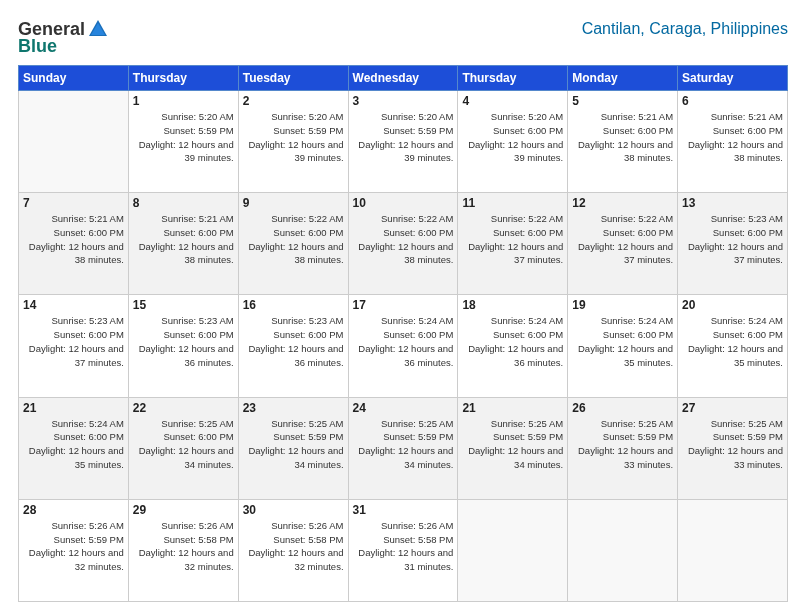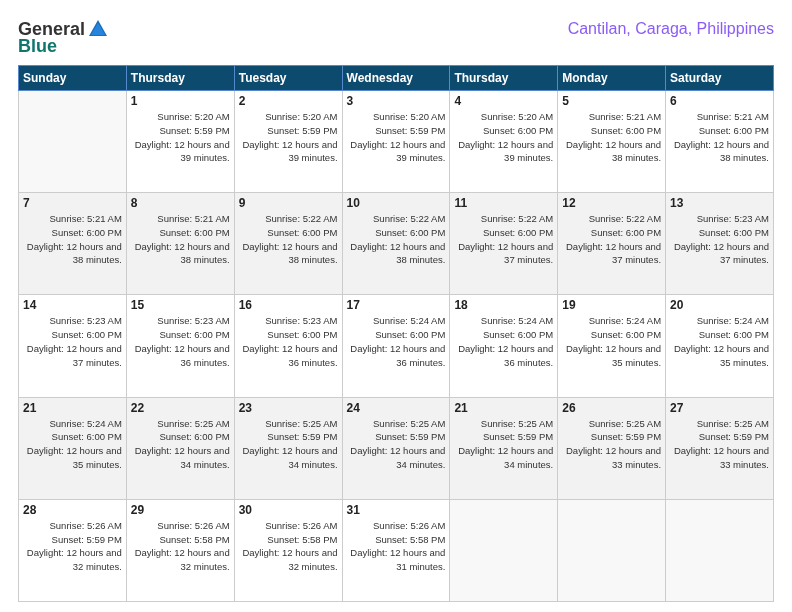--- a/index.html
+++ b/index.html
@@ -6,21 +6,21 @@
     body {
       font-family: Arial, sans-serif;
       background: #fff;
       width: 792px;
       height: 612px;
       overflow: hidden;
     }
     .page {
       width: 792px;
       height: 612px;
-      padding: 18px 18px 10px 18px;
+      padding: 18px 4px 10px 18px;
       display: flex;
       flex-direction: column;
     }
     .header {
       display: flex;
       justify-content: space-between;
       align-items: flex-start;
       margin-bottom: 8px;
     }
     .logo {
@@ -49,32 +49,32 @@
       text-align: right;
     }
     .month-title {
       font-size: 38px;
       font-weight: bold;
       color: #222;
       line-height: 1.1;
     }
     .location-title {
       font-size: 16px;
-      color: #8b5cf6;
+      color: #0369a1;
       margin-top: 2px;
     }
     .calendar {
       flex: 1;
       border: 1px solid #ccc;
       border-collapse: collapse;
       width: 100%;
       table-layout: fixed;
     }
     .calendar th {
-      background-color: #0c4a6e;
+      background-color: #1d4ed8;
       color: #fff;
       font-size: 12px;
       padding: 5px 4px;
       text-align: left;
       border: 1px solid #5588cc;
     }
     .calendar td {
       border: 1px solid #ccc;
       vertical-align: top;
       padding: 3px 4px;

